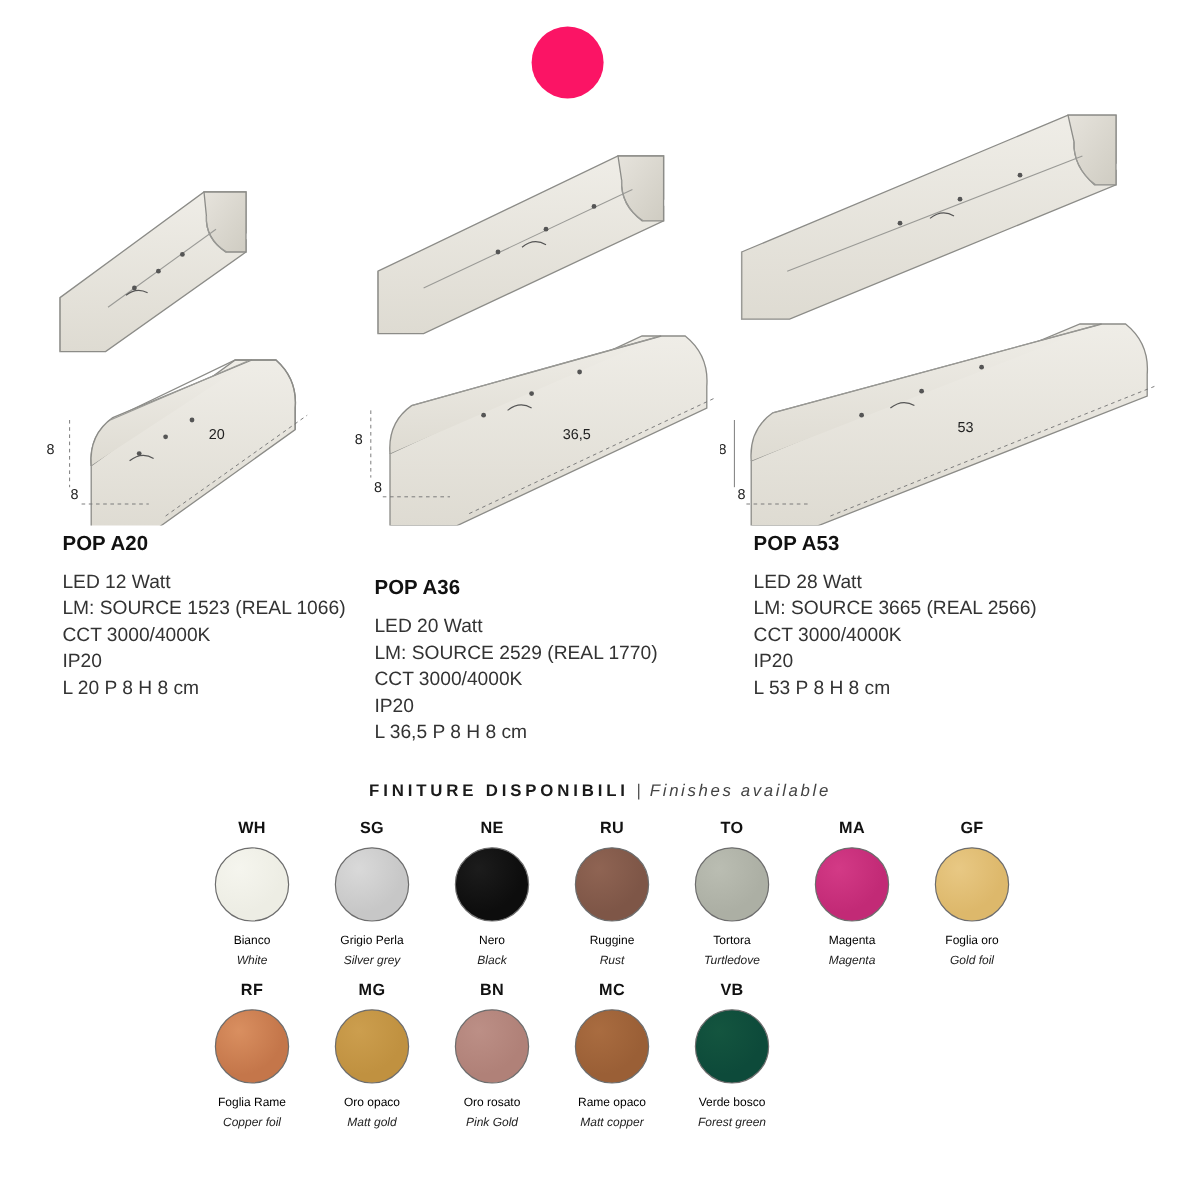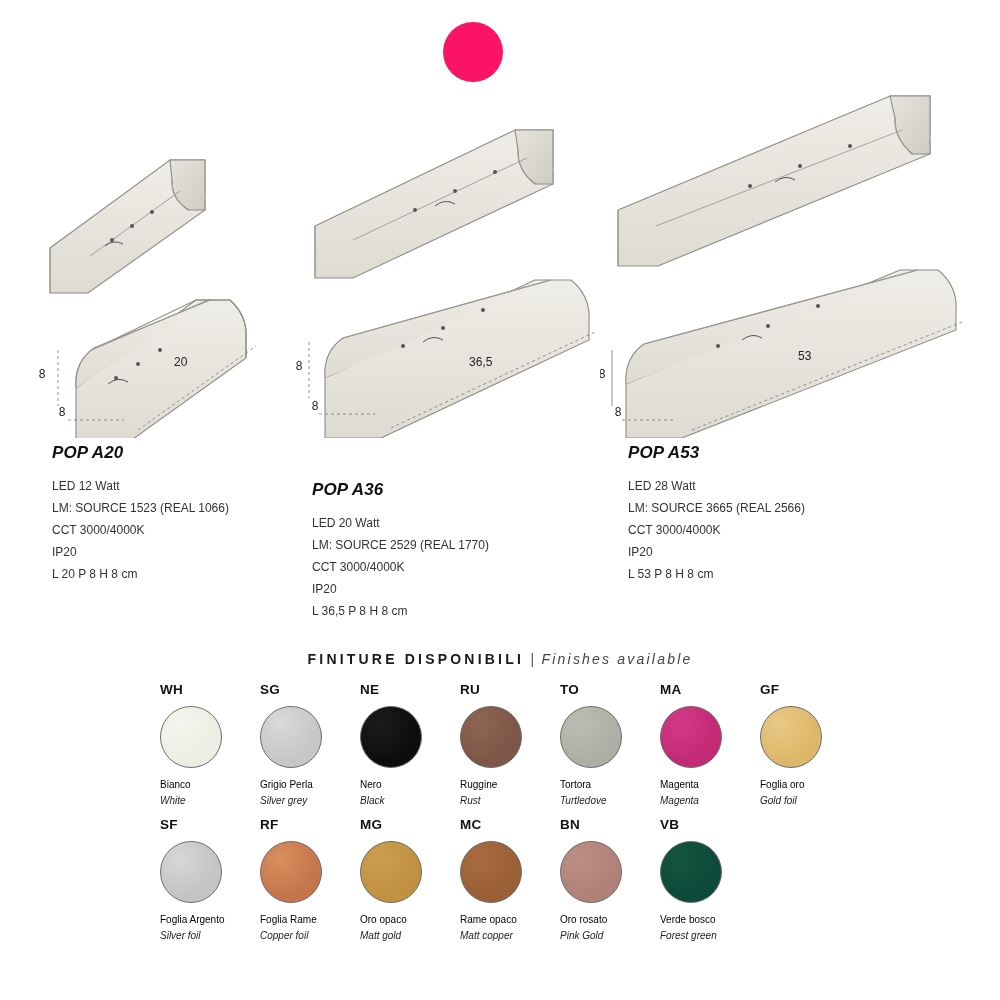--- a/index.html
+++ b/index.html
@@ -49,24 +49,23 @@
     height: 150px;
   }
   .spec-col { position: absolute; top: 0; }
   .spec-title {
     font-size: 17px;
     font-weight: bold;
     letter-spacing: 0.1px;
     color: #111;
     margin: 0 0 12px 0;
     white-space: nowrap;
-    font-style: italic;
   }
   .spec-line {
-    font-size: 12px;
+    font-size: 16px;
     color: #333;
     line-height: 22px;
     white-space: nowrap;
   }
 
   
   #finishes-heading {
     position: absolute;
     top: 650px;
     left: 0;
@@ -98,20 +97,21 @@
     top: 682px;
     left: 160px;
     width: 700px;
     display: grid;
     grid-template-columns: repeat(7, 1fr);
     row-gap: 8px;
   }
   .swatch-cell {
     display: flex;
     flex-direction: column;
+    align-items: center;
     width: 100px;
   }
   .swatch-code {
     font-size: 13.5px;
     font-weight: bold;
     color: #111;
     margin-bottom: 9px;
     letter-spacing: 0.3px;
   }
   .swatch-disc {
@@ -350,60 +350,52 @@
     </div>
     <div class="swatch-cell">
       <div class="swatch-code">GF</div>
       <div class="swatch-disc" style="background: rgb(221, 184, 107);">
         <div class="tex" style="background: radial-gradient(circle at 32% 28%, rgb(232, 200, 132) 0%, rgba(255, 255, 255, 0) 62%);"></div>
       </div>
       <div class="swatch-it">Foglia oro</div>
       <div class="swatch-en">Gold foil</div>
     </div>
     <div class="swatch-cell">
-      <div class="swatch-code">SF</div>
-      <div class="swatch-disc" style="background: rgb(195, 196, 195);">
-        <div class="tex" style="background: radial-gradient(circle at 32% 28%, rgb(214, 215, 214) 0%, rgba(255, 255, 255, 0) 62%);"></div>
-      </div>
-      <div class="swatch-it">Foglia Argento</div>
-      <div class="swatch-en">Silver foil</div>
-    </div>
-    <div class="swatch-cell">
       <div class="swatch-code">RF</div>
       <div class="swatch-disc" style="background: rgb(196, 118, 74);">
         <div class="tex" style="background: radial-gradient(circle at 32% 28%, rgb(217, 143, 96) 0%, rgba(255, 255, 255, 0) 62%);"></div>
       </div>
       <div class="swatch-it">Foglia Rame</div>
       <div class="swatch-en">Copper foil</div>
     </div>
     <div class="swatch-cell">
       <div class="swatch-code">MG</div>
       <div class="swatch-disc" style="background: rgb(192, 145, 64);">
         <div class="tex" style="background: radial-gradient(circle at 32% 28%, rgb(204, 158, 78) 0%, rgba(255, 255, 255, 0) 62%);"></div>
       </div>
       <div class="swatch-it">Oro opaco</div>
       <div class="swatch-en">Matt gold</div>
     </div>
     <div class="swatch-cell">
+      <div class="swatch-code">BN</div>
+      <div class="swatch-disc" style="background: rgb(176, 129, 120);">
+        <div class="tex" style="background: radial-gradient(circle at 32% 28%, rgb(188, 143, 134) 0%, rgba(255, 255, 255, 0) 62%);"></div>
+      </div>
+      <div class="swatch-it">Oro rosato</div>
+      <div class="swatch-en">Pink Gold</div>
+    </div>
+    <div class="swatch-cell">
       <div class="swatch-code">MC</div>
       <div class="swatch-disc" style="background: rgb(154, 95, 54);">
         <div class="tex" style="background: radial-gradient(circle at 32% 28%, rgb(169, 108, 64) 0%, rgba(255, 255, 255, 0) 62%);"></div>
       </div>
       <div class="swatch-it">Rame opaco</div>
       <div class="swatch-en">Matt copper</div>
     </div>
     <div class="swatch-cell">
-      <div class="swatch-code">BN</div>
-      <div class="swatch-disc" style="background: rgb(176, 129, 120);">
-        <div class="tex" style="background: radial-gradient(circle at 32% 28%, rgb(188, 143, 134) 0%, rgba(255, 255, 255, 0) 62%);"></div>
-      </div>
-      <div class="swatch-it">Oro rosato</div>
-      <div class="swatch-en">Pink Gold</div>
-    </div>
-    <div class="swatch-cell">
       <div class="swatch-code">VB</div>
       <div class="swatch-disc" style="background: rgb(13, 74, 58);">
         <div class="tex" style="background: radial-gradient(circle at 32% 28%, rgb(20, 85, 63) 0%, rgba(255, 255, 255, 0) 62%);"></div>
       </div>
       <div class="swatch-it">Verde bosco</div>
       <div class="swatch-en">Forest green</div>
     </div>
   </div>
 
 </body></html>

